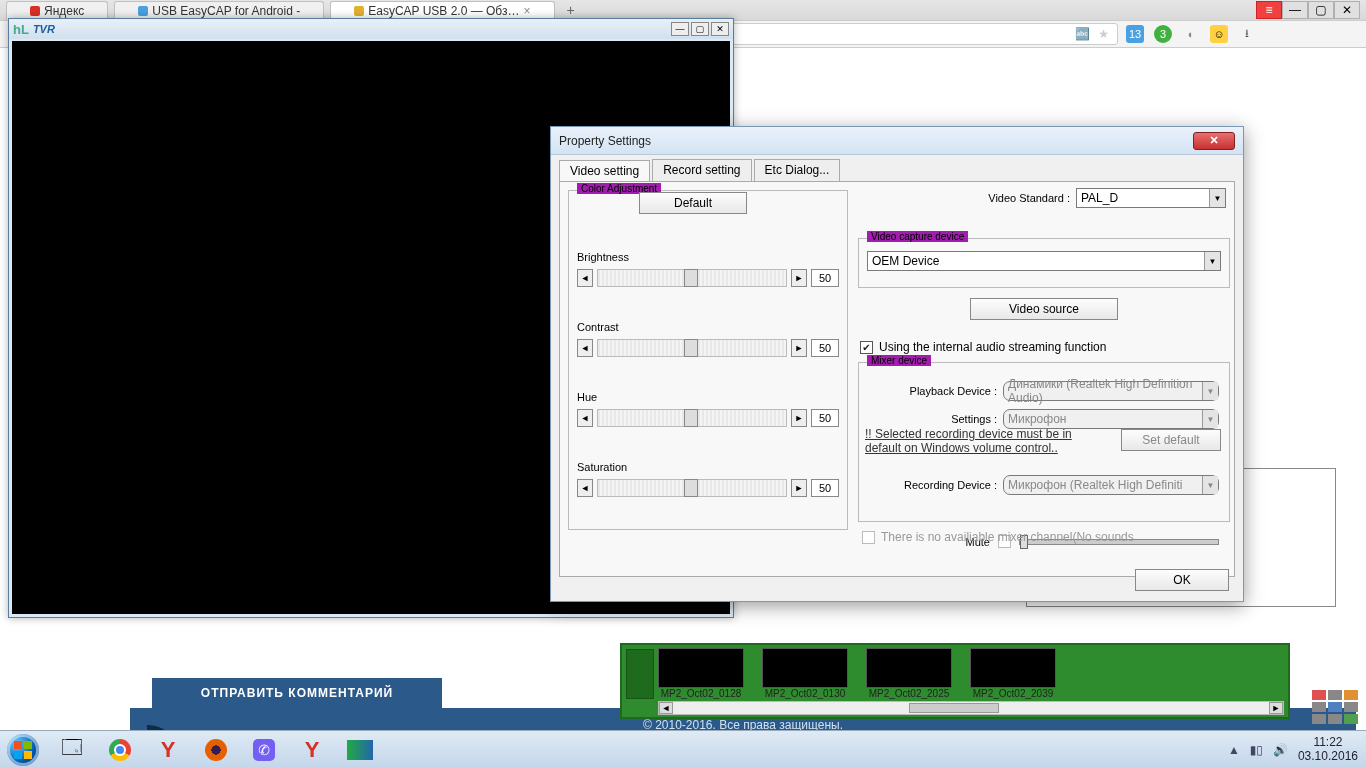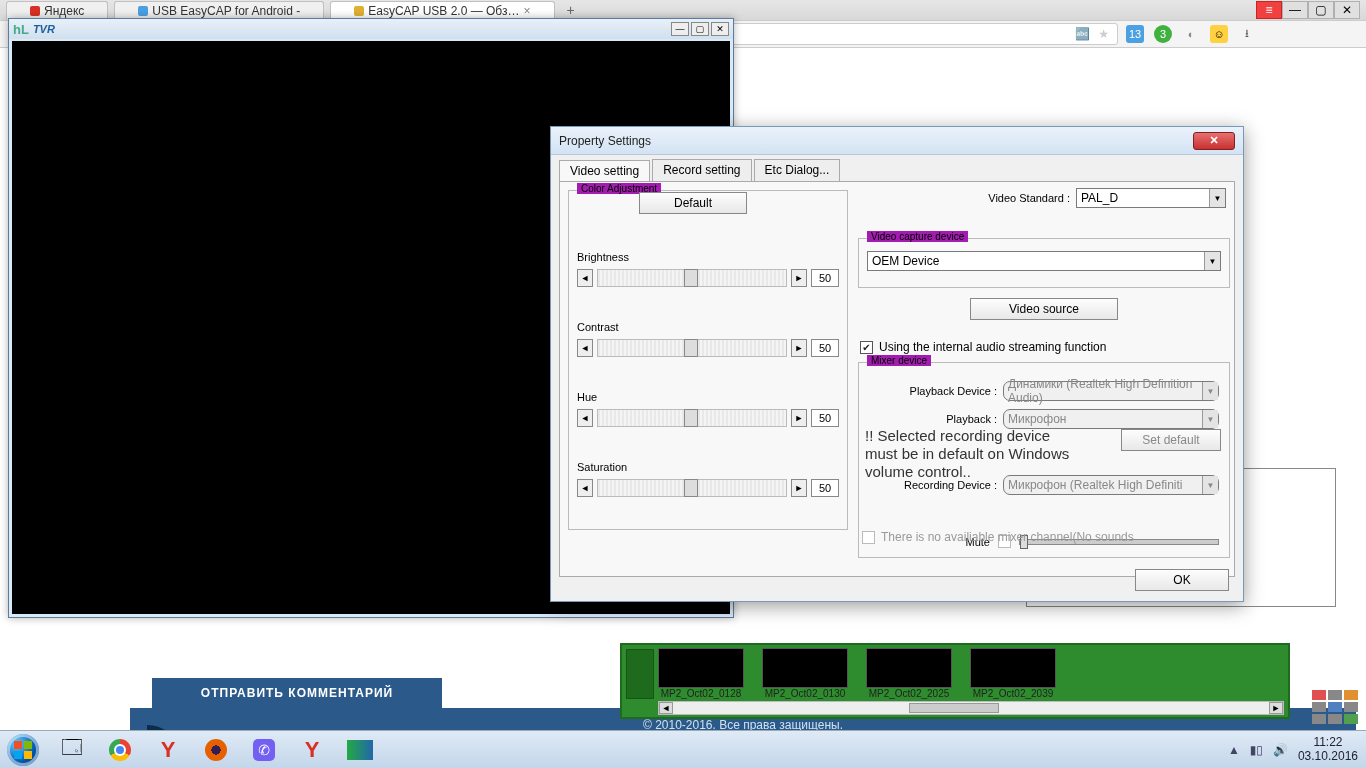--- a/index.html
+++ b/index.html
@@ -78,24 +78,24 @@
 .combo .drop { position:absolute; right:0; top:0; width:16px; height:18px; background:#e4e4e4; border-left:1px solid #999; display:flex; align-items:center; justify-content:center; font-size:8px; }
 .combo.dis { background:#f0f0f0; color:#888;border-radius:7px; }
 
 .vcd-group { left:298px; top:56px; width:372px; height:50px; }
 .vcd-group .combo { position:absolute; left:8px; right:8px; top:12px; }
 .vidsrc-btn { position:absolute; left:410px; top:116px; width:148px; }
 
 .chk-row { position:absolute; left:300px; top:158px; display:flex; align-items:center; gap:6px; font-size:11px; }
 .chk { width:13px; height:13px; border:1px solid #555; background:#fff; display:flex; align-items:center; justify-content:center; font-size:10px; color:#222;}
 
-.mixer-group { left:298px; top:180px; width:372px; height:196px; }
+.mixer-group { left:298px; top:180px; width:372px; height:160px; }
 .mix-row { display:flex; align-items:center; justify-content:flex-end; gap:6px; margin-top:8px; }
 .mix-row .combo { width:216px; }
-.note { font-size:15px; color:#333; position:absolute; left:6px; top:64px; width:210px; line-height:1.2;}
+.note { font-size:12px; color:#333; position:absolute; left:6px; top:64px; width:210px; line-height:1.2;text-decoration:underline;}
 .setdef-btn { position:absolute; right:8px; top:66px; width:100px; color:#888;}
 .mute-row { display:flex; align-items:center; justify-content:flex-end; gap:8px; margin-top:40px; }
 .vol-track { width:200px; height:6px; background:#ccc; border:1px solid #888; position:relative; }
 .vol-thumb { position:absolute; left:0; top:-5px; width:8px; height:14px; background:#ddd; border:1px solid #666;}
 
 .nosound-row { position:absolute; left:302px; top:348px; display:flex; align-items:center; gap:6px; font-size:11px; color:#999;}
 .nosound-row .chk { border-color:#bbb; }
 
 .ok-btn { position:absolute; right:14px; bottom:10px; width:94px; height:22px; }
 
@@ -315,21 +315,21 @@
       <div class="group mixer-group">
         <span class="group-title">Mixer device</span>
         <div class="mix-row">
           <span class="lbl">Playback Device :</span>
           <div class="combo dis">
             <span>Динамики (Realtek High Definition Audio)</span>
             <span class="drop">▼</span>
           </div>
         </div>
         <div class="mix-row">
-          <span class="lbl">Playback :</span>
+          <span class="lbl">Settings :</span>
           <div class="combo dis">
             <span>Микрофон</span>
             <span class="drop">▼</span>
           </div>
         </div>
         <div class="note">!! Selected recording device must be in default on Windows volume control..</div>
         <div class="btn setdef-btn">
             <span>Set default</span>
           </div>
         <div class="mix-row" style="margin-top:46px">

